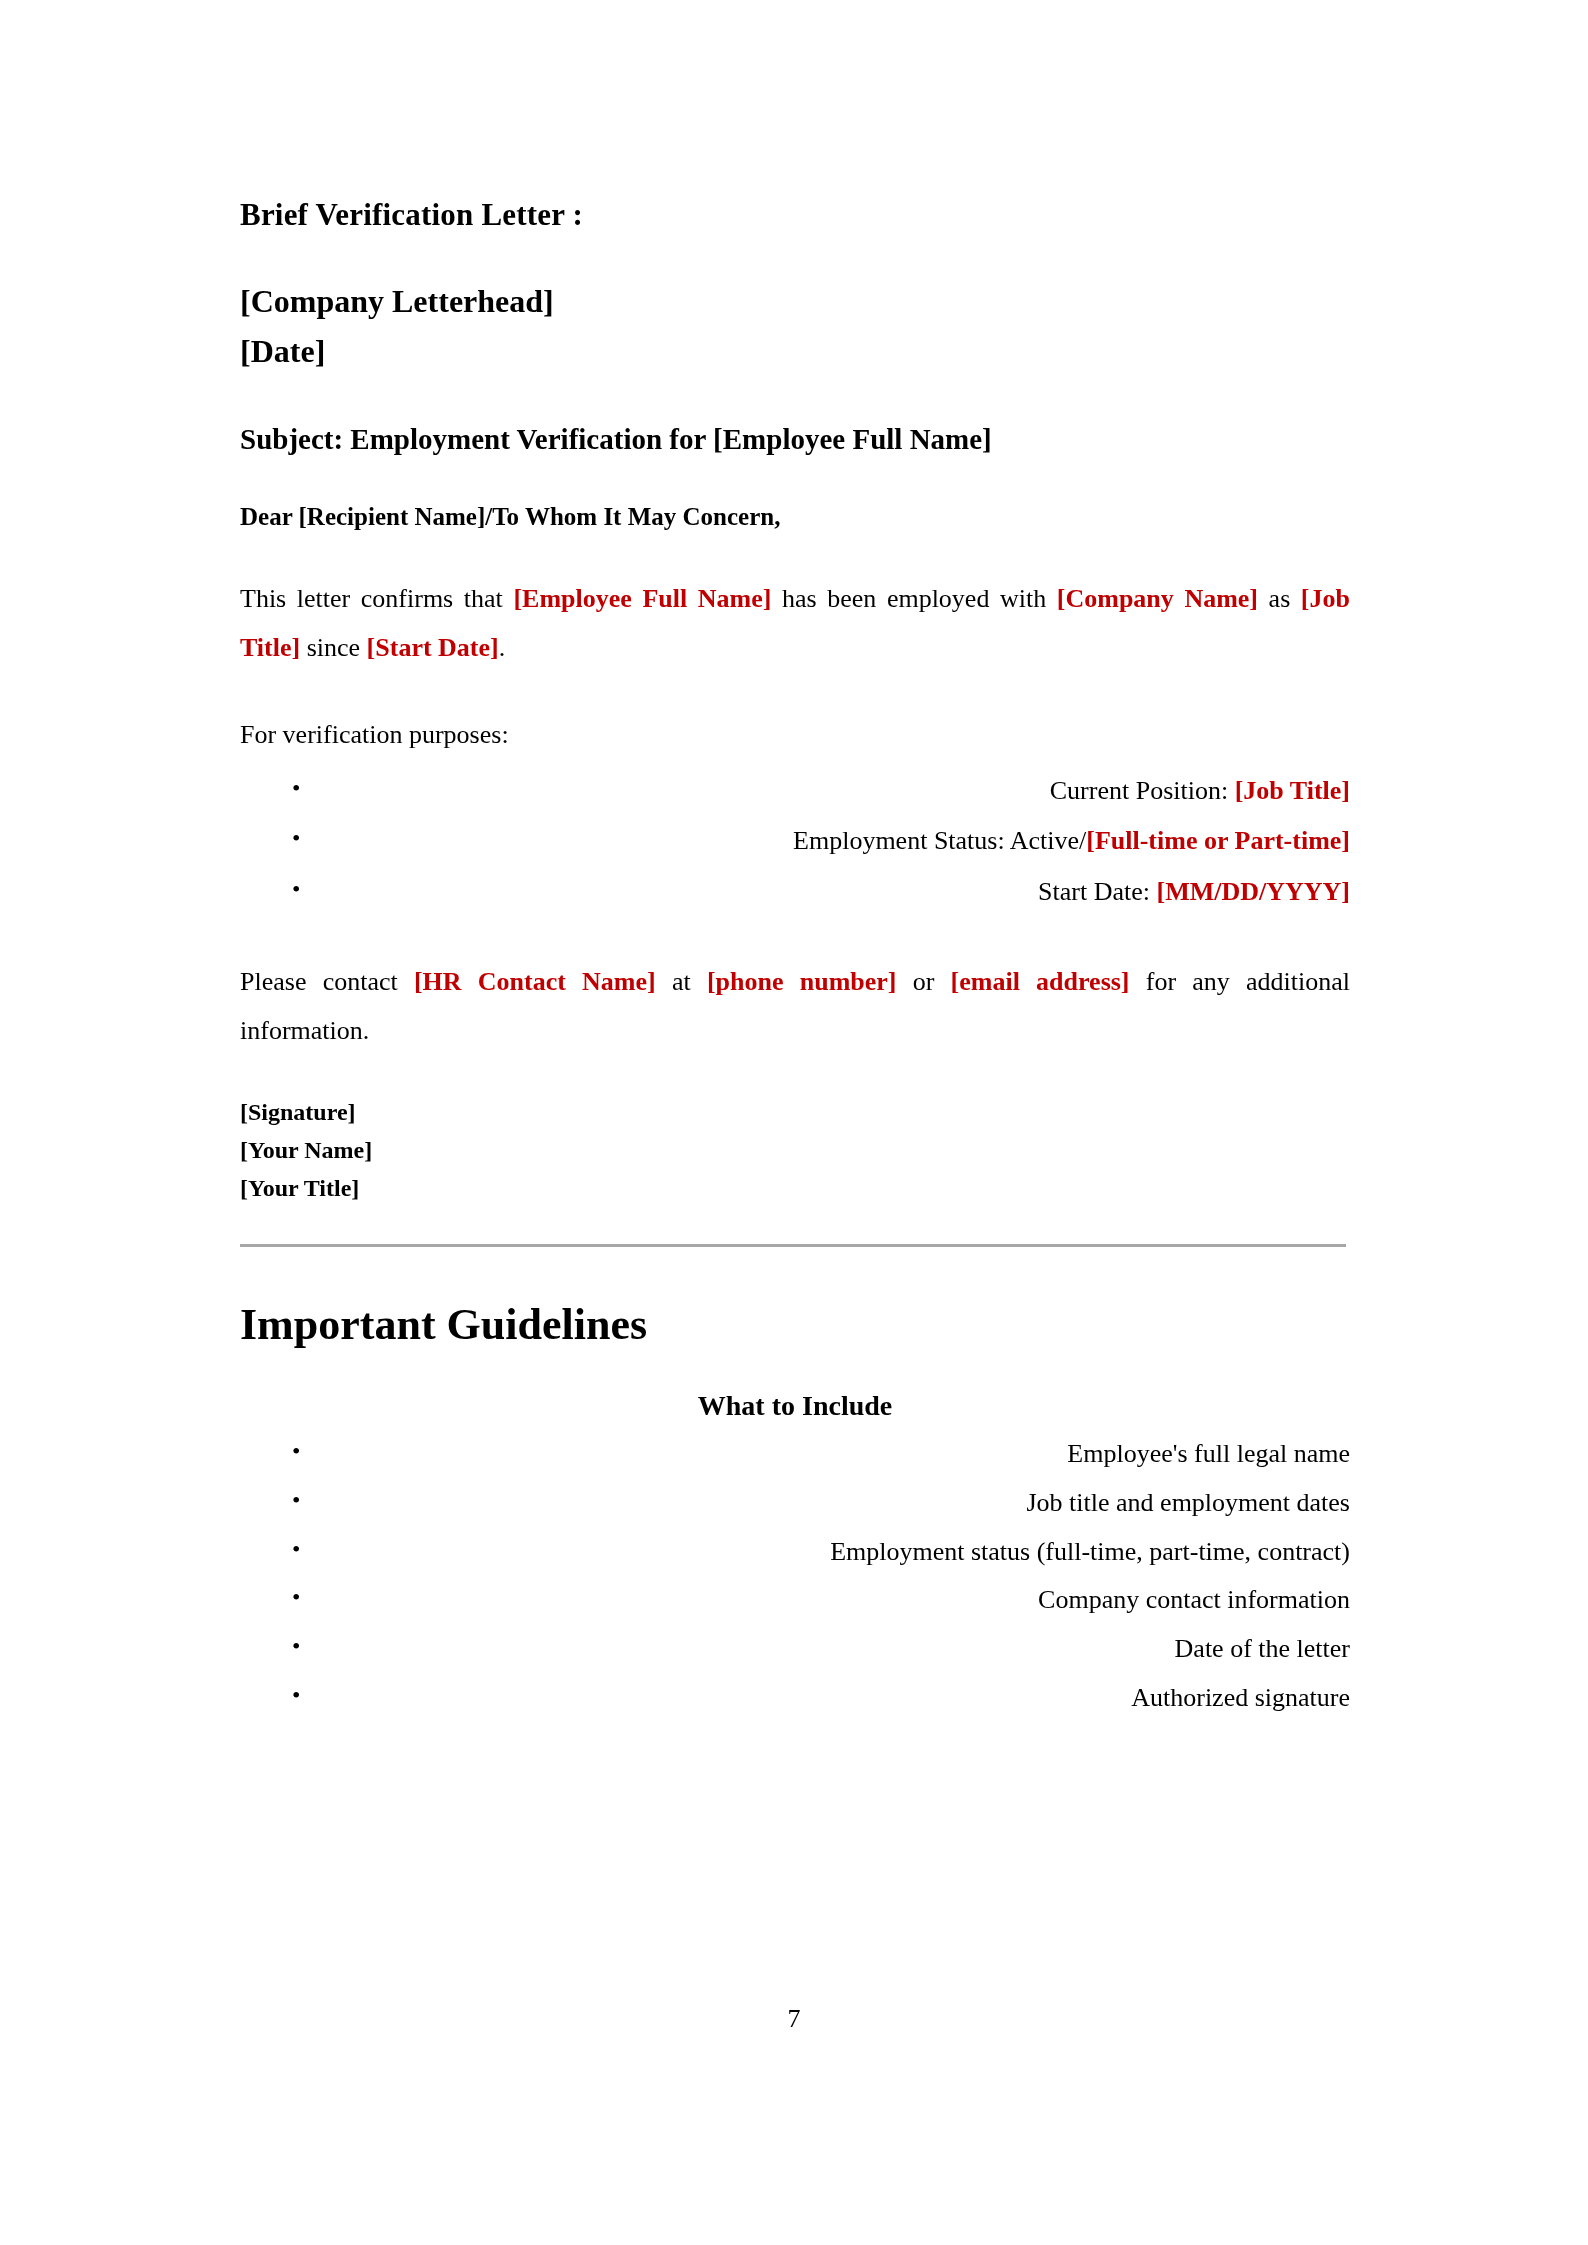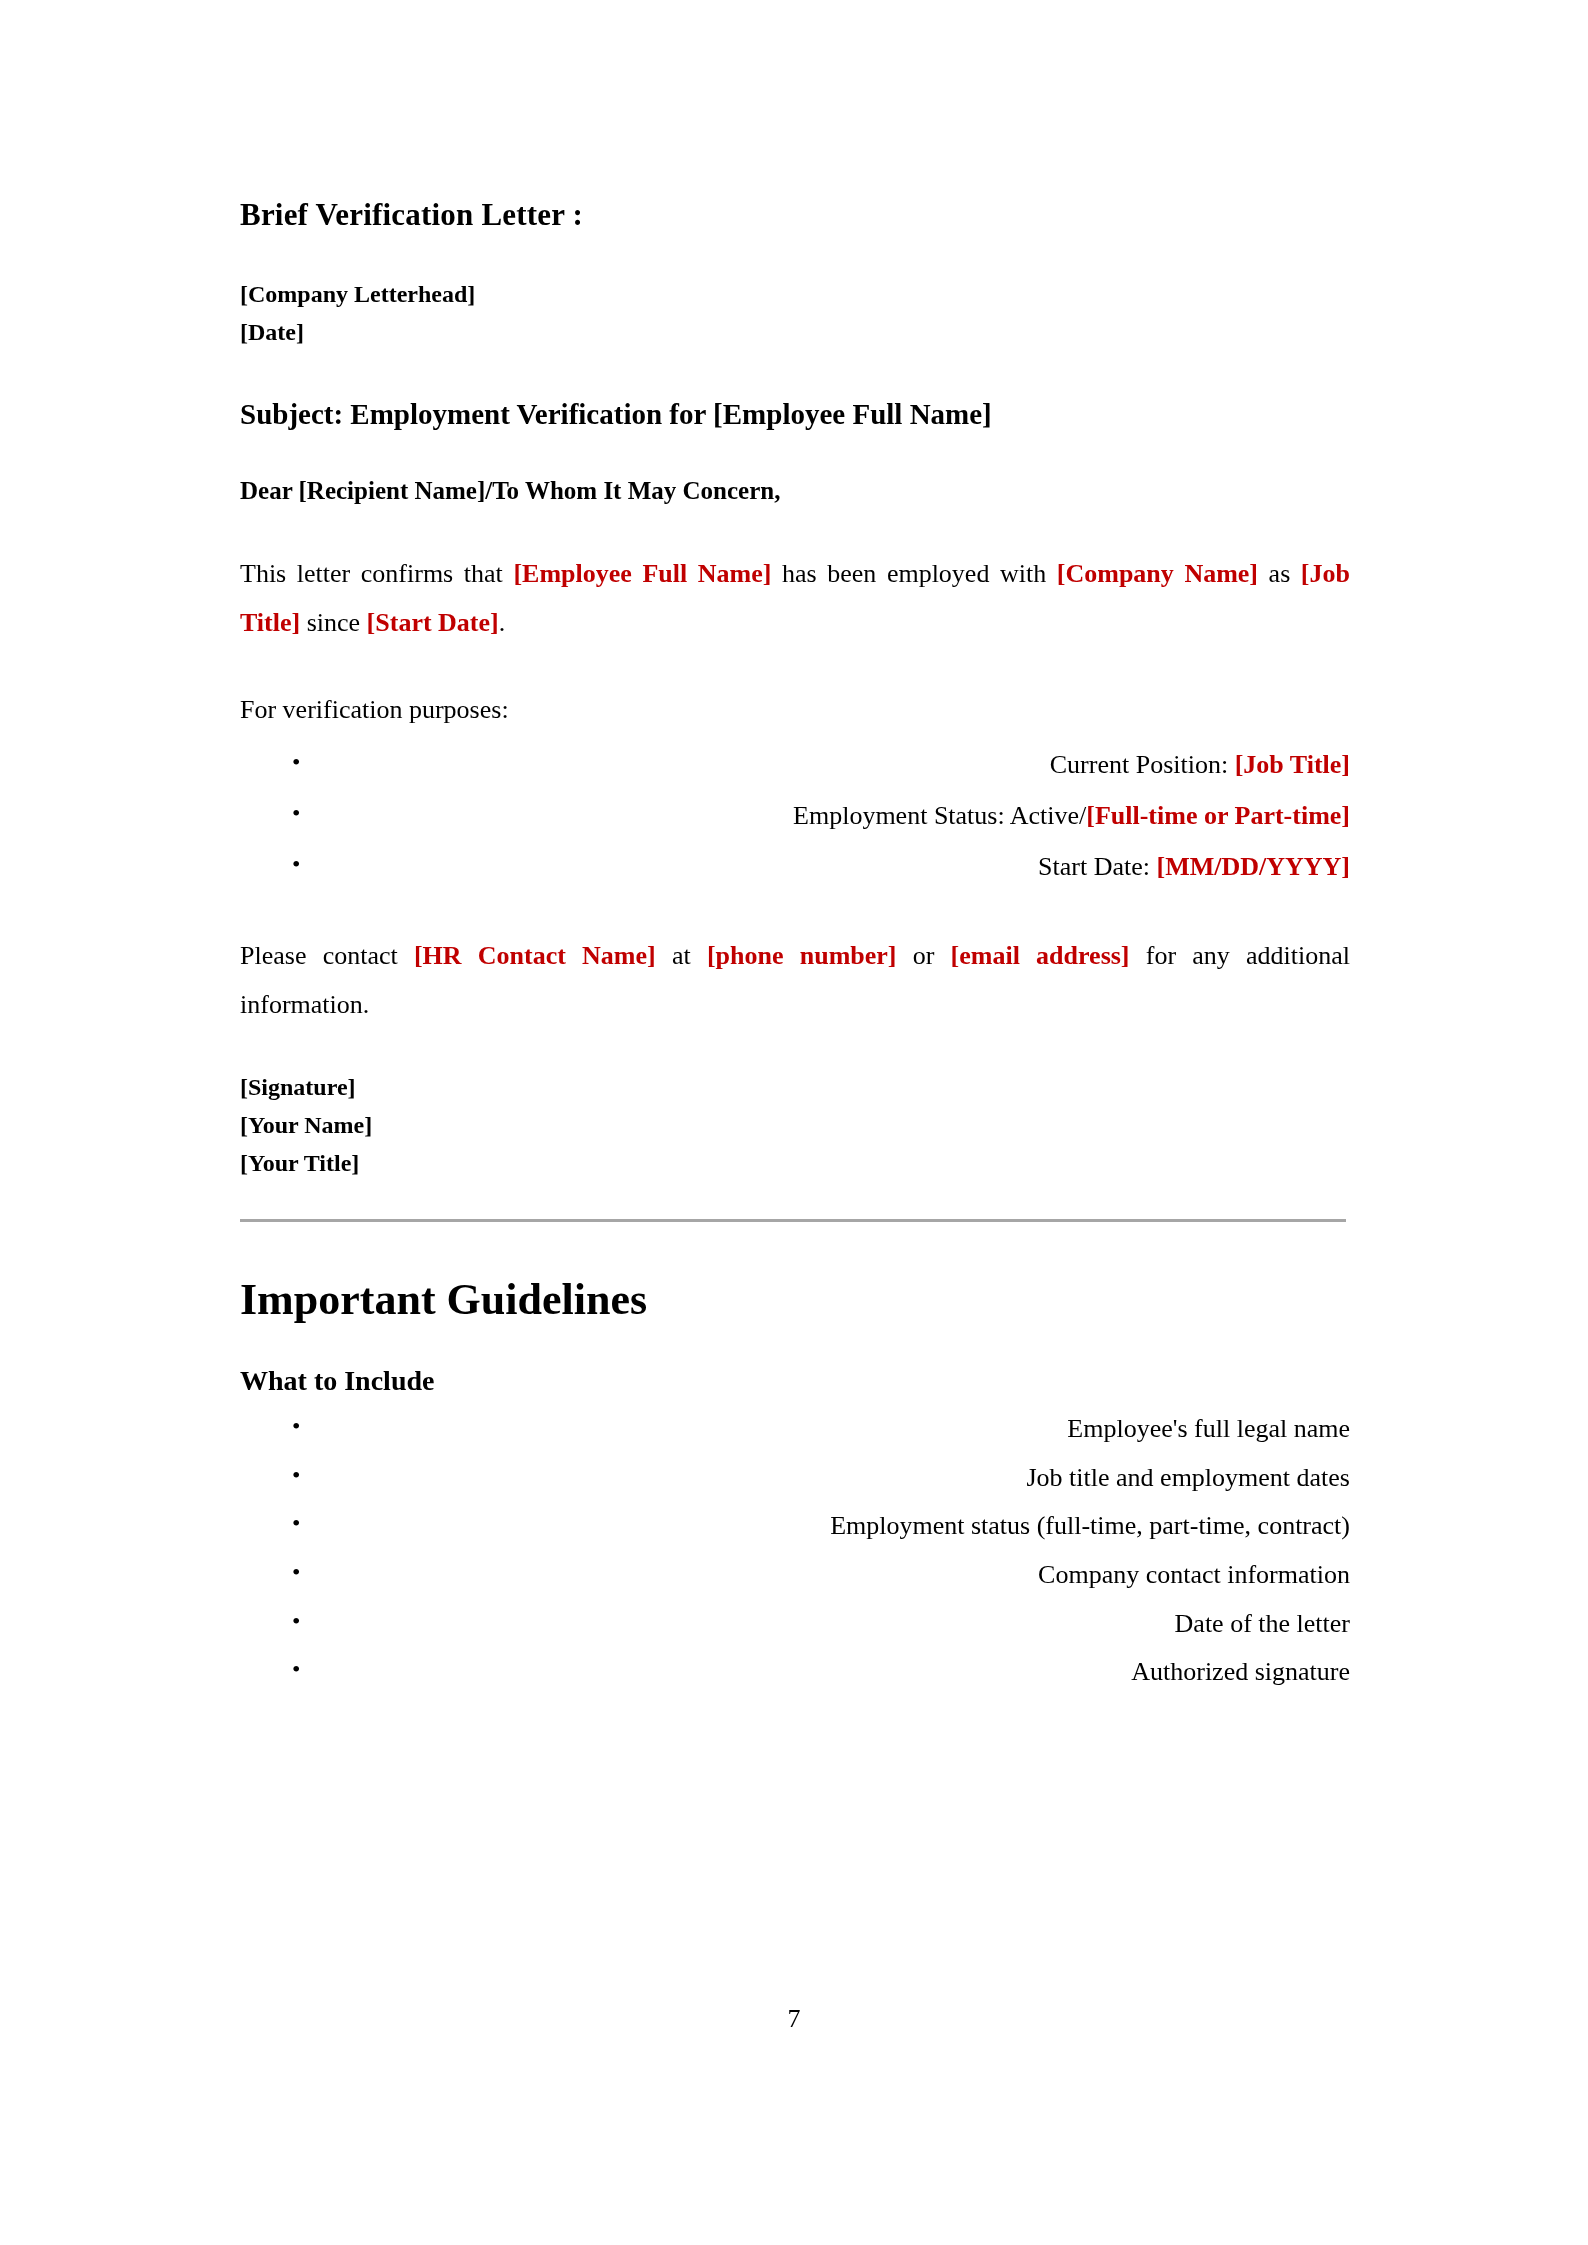--- a/index.html
+++ b/index.html
@@ -38,37 +38,38 @@
     font-size: 44px;
     font-weight: bold;
     line-height: 1.25;
     margin: 0;
   }
   .sub-title {
     font-size: 28px;
     font-weight: bold;
     line-height: 1.25;
     margin: 0;
+    text-align: center;
   }
   .subject-line {
     font-size: 29px;
     font-weight: bold;
     line-height: 1.3;
     margin: 0;
   }
   .salutation {
     font-size: 25px;
     font-weight: bold;
     line-height: 1.3;
     margin: 0;
   }
 
   
   .meta-line {
-    font-size: 24px;
+    font-size: 32px;
     font-weight: bold;
     line-height: 1.58;
     margin: 0;
   }
   p.body {
     font-size: 26px;
     line-height: 1.88;
     margin: 0;
     text-align: justify;
     text-justify: inter-word;

